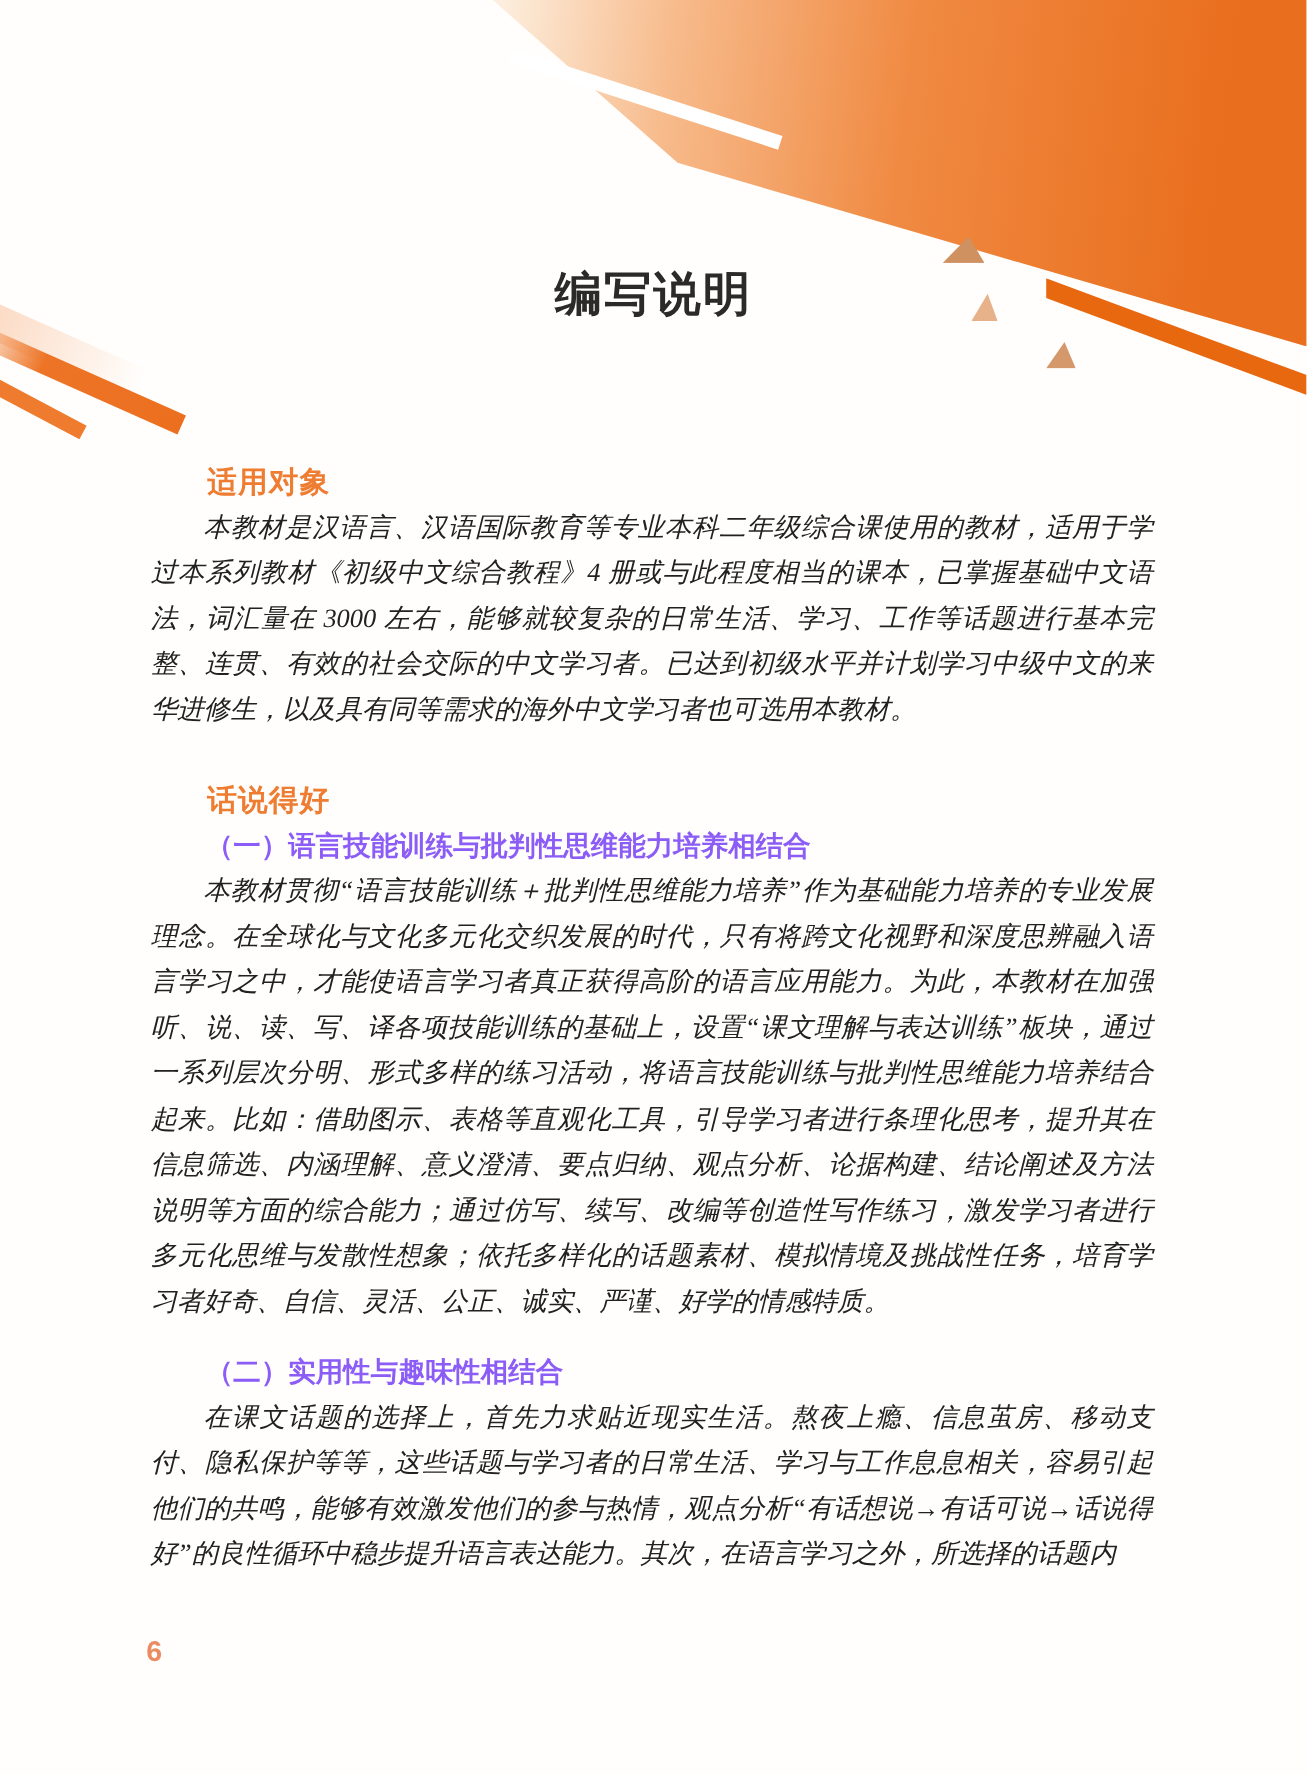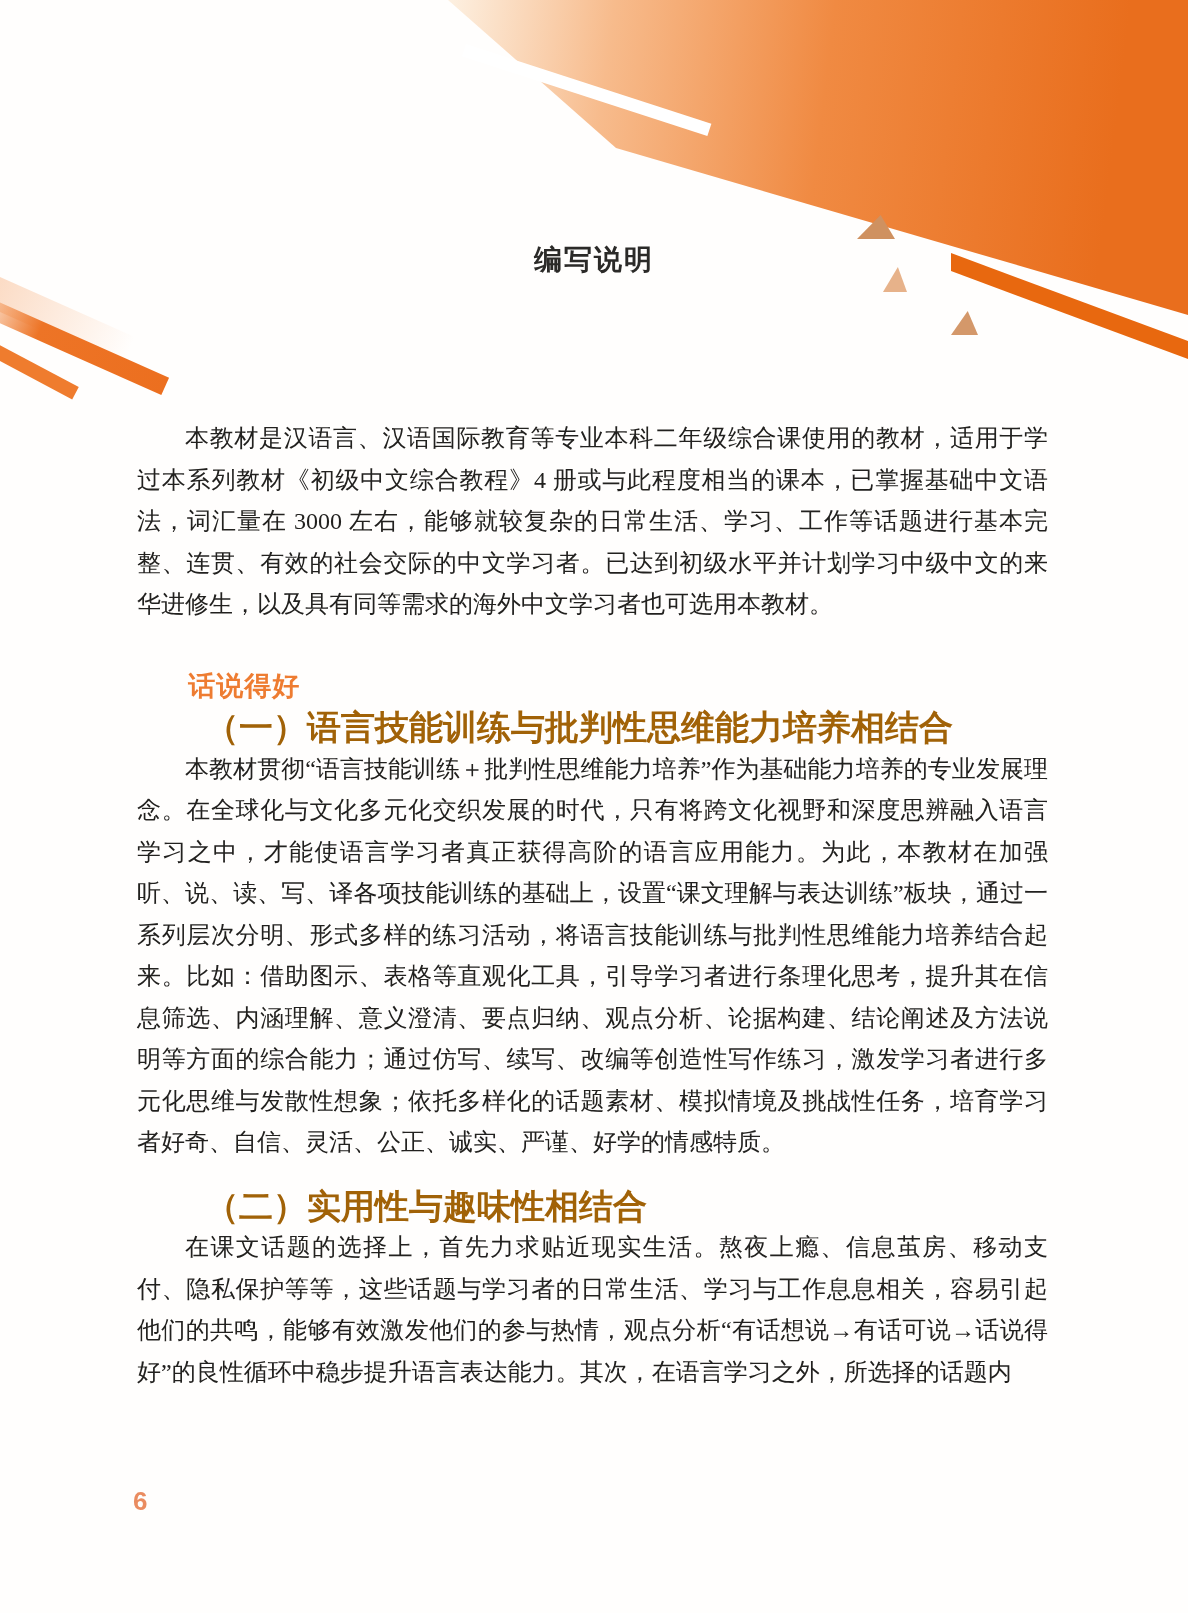--- a/index.html
+++ b/index.html
@@ -36,38 +36,38 @@
     transform:rotate(24deg);transform-origin:left top;
   }
   .lstripe2{
     position:absolute;left:-6px;top:342px;width:96px;height:14px;background:#ef7c2e;
     transform:rotate(28deg);transform-origin:left top;
   }
 
   
   .title{
     position:absolute;top:243px;left:0;width:100%;margin:0;text-align:center;
-    font-family:"Liberation Sans",sans-serif;font-weight:bold;font-size:28px;line-height:1.2;
+    font-family:"Liberation Sans",sans-serif;font-weight:bold;font-size:43px;line-height:1.2;
     color:#2b2a28;letter-spacing:2px;
   }
   .content{
     position:absolute;left:137px;top:418px;width:911px;
     font-family:"Liberation Serif","DejaVu Serif",serif;color:#22211f;
   }
   .body-par{
-    margin:0;font-size:24px;line-height:41.5px;text-align:justify;text-indent:2em;
+    margin:0;font-size:24px;line-height:41.5px;text-align:justify;text-indent:2em;font-style:italic;
   }
   .sec-head{
     margin:0;font-family:"Liberation Sans",sans-serif;font-weight:bold;
     font-size:27px;line-height:41.5px;color:#ee7c31;text-indent:1.9em;letter-spacing:1px;
   }
   .sec-head.sec2{margin-top:40px;}
   .sub-head{
     margin:0;font-family:"Liberation Sans",sans-serif;font-weight:bold;
-    font-size:34px;line-height:41.5px;color:#a16207;text-indent:2em;
+    font-size:25px;line-height:41.5px;color:#8b5cf6;text-indent:2em;
   }
   .sub-head.sub2{margin-top:22px;}
   .pagenum{
     position:absolute;left:133px;top:1488px;
     font-family:"Liberation Sans",sans-serif;font-weight:bold;font-size:26px;line-height:1;
     color:#ea8c60;
   }
 </style>
 </head>
 <body>
@@ -82,20 +82,21 @@
     <div class="tri t2"></div>
     <div class="tri t3"></div>
     <div class="lhaze"></div>
     <div class="lstripe1"></div>
     <div class="lstripe2"></div>
   </div>
 
   <h1 class="title">编写说明</h1>
 
   <div class="content">
+    <h2 class="sec-head">适用对象</h2>
     <p class="body-par">本教材是汉语言、汉语国际教育等专业本科二年级综合课使用的教材，适用于学过本系列教材《初级中文综合教程》4 册或与此程度相当的课本，已掌握基础中文语法，词汇量在 3000 左右，能够就较复杂的日常生活、学习、工作等话题进行基本完整、连贯、有效的社会交际的中文学习者。已达到初级水平并计划学习中级中文的来华进修生，以及具有同等需求的海外中文学习者也可选用本教材。</p>
 
     <h2 class="sec-head sec2">话说得好</h2>
 
     <h3 class="sub-head">（一）语言技能训练与批判性思维能力培养相结合</h3>
     <p class="body-par">本教材贯彻“语言技能训练＋批判性思维能力培养”作为基础能力培养的专业发展理念。在全球化与文化多元化交织发展的时代，只有将跨文化视野和深度思辨融入语言学习之中，才能使语言学习者真正获得高阶的语言应用能力。为此，本教材在加强听、说、读、写、译各项技能训练的基础上，设置“课文理解与表达训练”板块，通过一系列层次分明、形式多样的练习活动，将语言技能训练与批判性思维能力培养结合起来。比如：借助图示、表格等直观化工具，引导学习者进行条理化思考，提升其在信息筛选、内涵理解、意义澄清、要点归纳、观点分析、论据构建、结论阐述及方法说明等方面的综合能力；通过仿写、续写、改编等创造性写作练习，激发学习者进行多元化思维与发散性想象；依托多样化的话题素材、模拟情境及挑战性任务，培育学习者好奇、自信、灵活、公正、诚实、严谨、好学的情感特质。</p>
 
     <h3 class="sub-head sub2">（二）实用性与趣味性相结合</h3>
     <p class="body-par">在课文话题的选择上，首先力求贴近现实生活。熬夜上瘾、信息茧房、移动支付、隐私保护等等，这些话题与学习者的日常生活、学习与工作息息相关，容易引起他们的共鸣，能够有效激发他们的参与热情，观点分析“有话想说→有话可说→话说得好”的良性循环中稳步提升语言表达能力。其次，在语言学习之外，所选择的话题内</p>
   </div>

